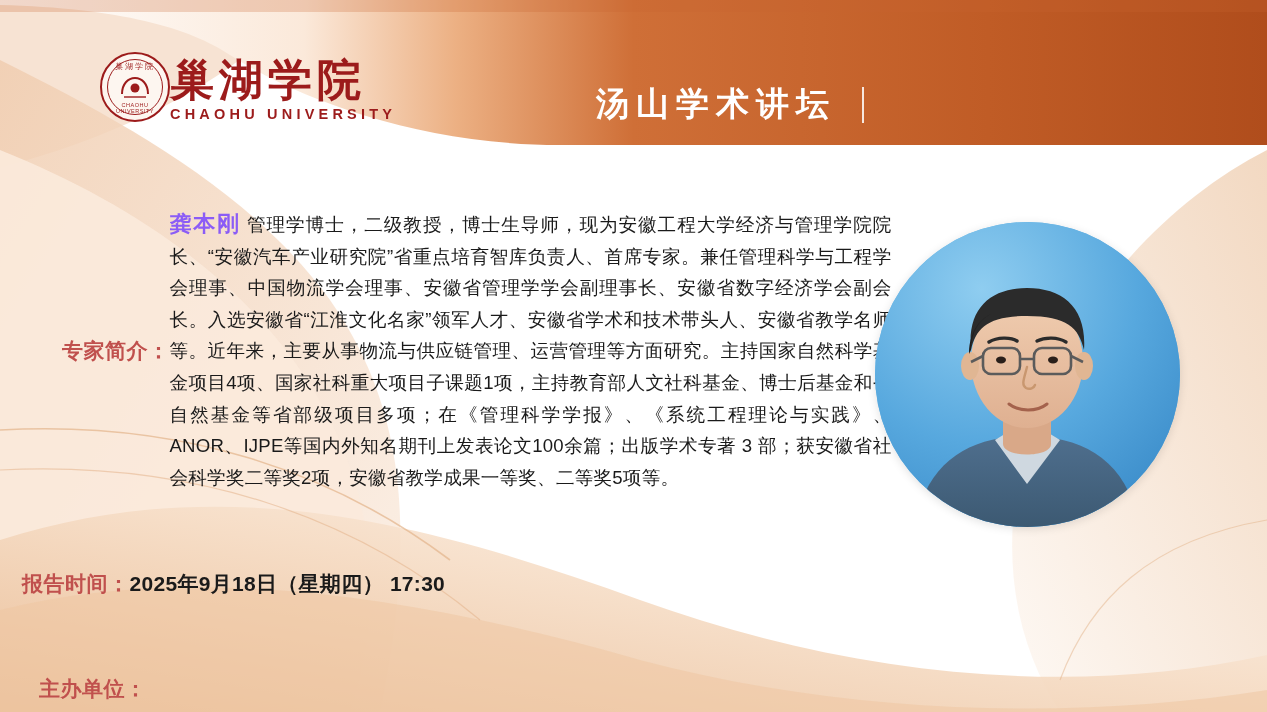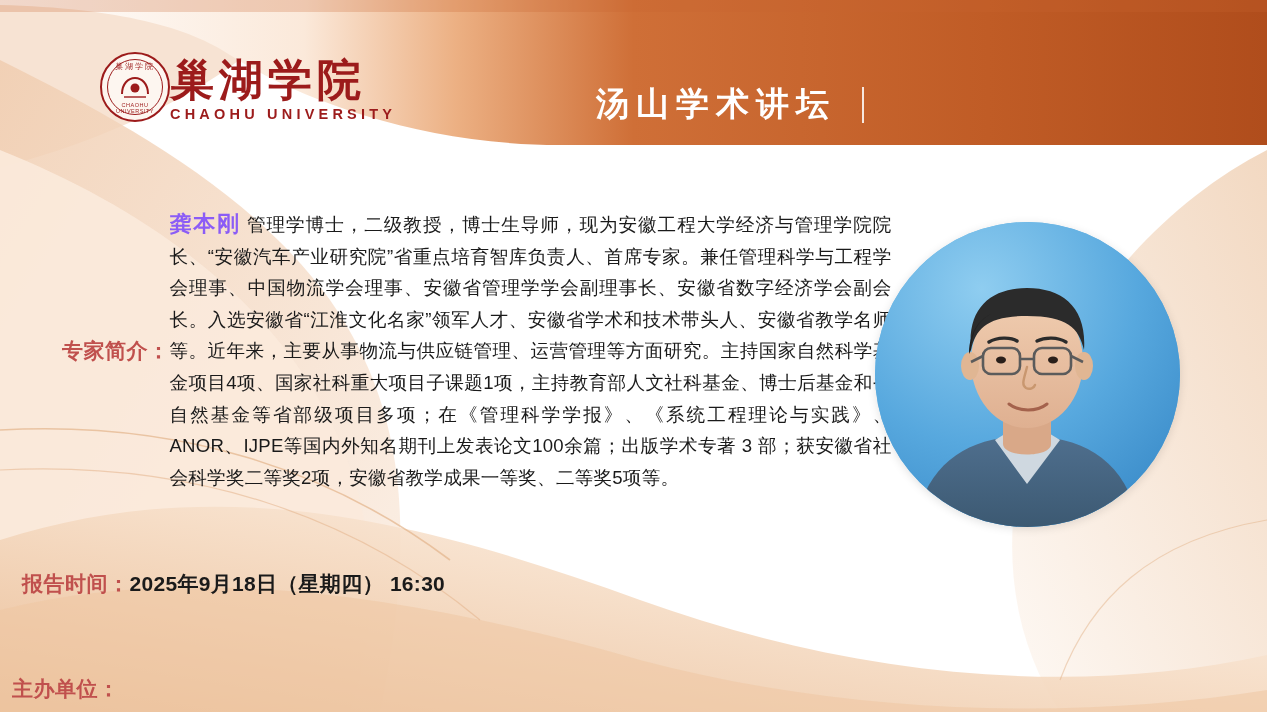--- a/index.html
+++ b/index.html
@@ -196,21 +196,21 @@
   }
   #row-time {
     left: 22px;
     top: 570px;
   }
   #row-place {
     left: 22px;
     top: 623px;
   }
   #row-org {
-    left: 12px;
+    left: 39px;
     top: 675px;
   }
   
   .portrait {
     position: absolute;
     left: 875px;
     top: 222px;
     width: 305px;
     height: 305px;
     border-radius: 50%;
@@ -368,21 +368,21 @@
       <path d="M162,119 C170,115 183,115 191,120" stroke="#2b2b2b" stroke-width="3.4" fill="none" stroke-linecap="round"></path>
 
       <path d="M152,145 C149,157 146,163 151,166 C155,168 159,166 160,163" stroke="#c9976f" stroke-width="2.4" fill="none" stroke-linecap="round"></path>
 
       <path d="M134,182 C144,190 162,190 172,182" stroke="#a4624c" stroke-width="3" fill="none" stroke-linecap="round"></path>
     </svg>
   </div>
 
   <div class="row" id="row-time">
     <span class="row-label">报告时间：</span>
-    <span class="row-value">2025年9月18日（星期四） 16:30</span>
+    <span class="row-value">2025年9月18日（星期四） 17:30</span>
   </div>
 
 
   <div class="row" id="row-org">
     <span class="row-label">主办单位：</span>
   </div>
 
 </div>
 
 </body></html>

